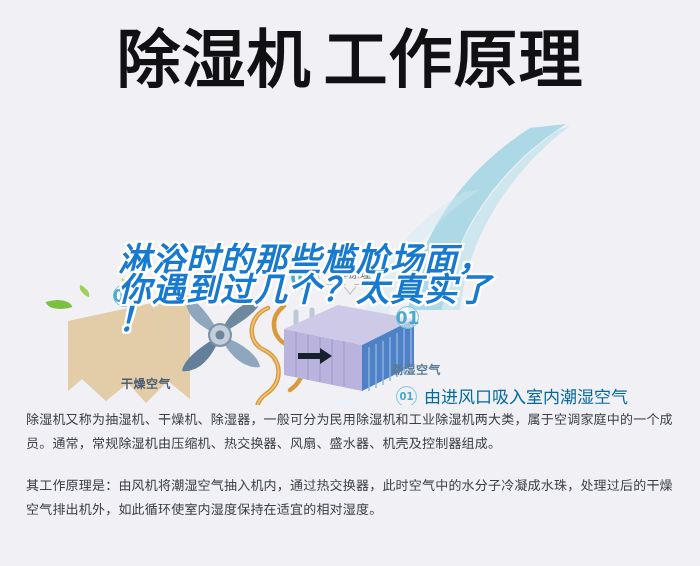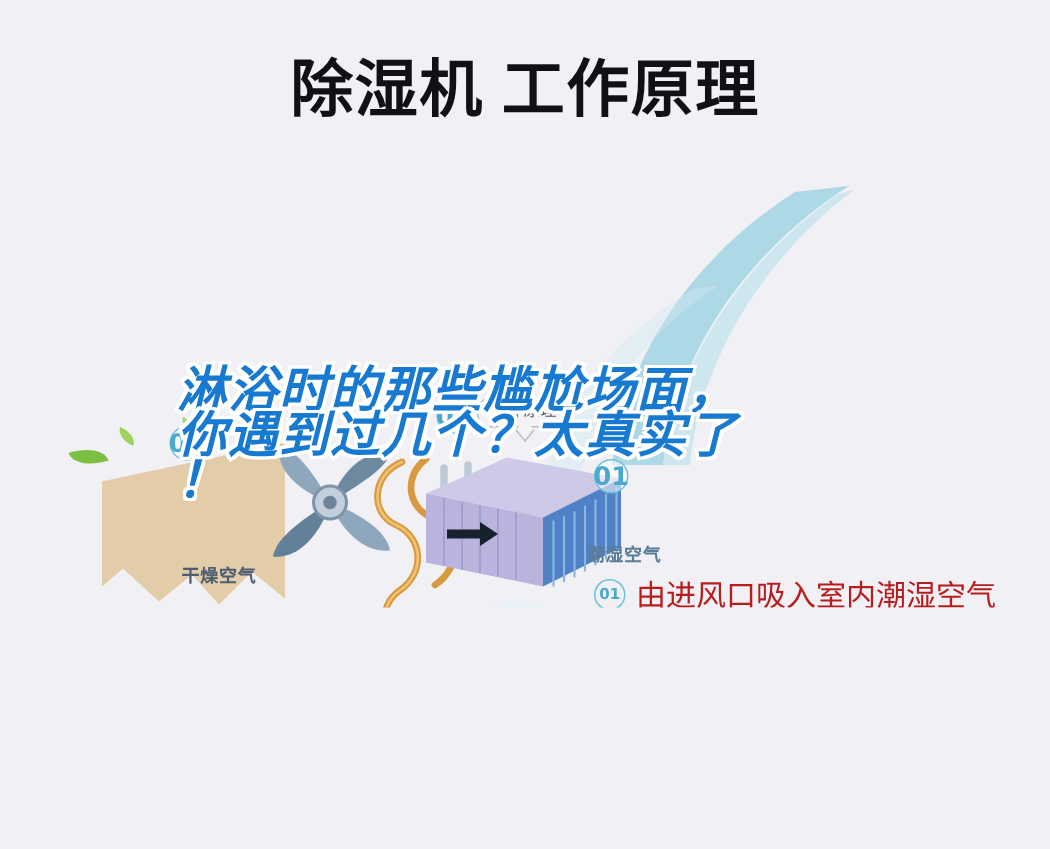--- a/index.html
+++ b/index.html
@@ -28,21 +28,21 @@
     position: absolute;
     left: 0;
     top: 0;
     width: 700px;
     height: 120px;
     display: flex;
     align-items: center;
     justify-content: center;
   }
   .title-text {
-    font-size: 42px;
+    font-size: 64px;
     line-height: 1;
     font-weight: 700;
     color: #111114;
     letter-spacing: 1px;
     white-space: nowrap;
     font-family: "DejaVu Sans", "Liberation Sans", sans-serif;
   }
   .title-text .t-light {
     font-weight: 700;
   }
@@ -217,22 +217,22 @@
     color: #4aa9cc;
     font-size: 10px;
     font-weight: 700;
     display: flex;
     align-items: center;
     justify-content: center;
     margin-right: 7px;
     font-family: "DejaVu Sans", sans-serif;
   }
   .legend-text {
-    color: #b91c1c;
-    font-size: 20px;
+    color: #0369a1;
+    font-size: 17px;
     line-height: 18px;
     white-space: nowrap;
     font-family: "DejaVu Sans", "Liberation Sans", sans-serif;
   }
 
   
   .overlay {
     position: absolute;
     left: 118px;
     top: 245px;
@@ -393,14 +393,18 @@
     </div>
 
   </div>
 
   <div class="overlay">
     <div class="overlay-line">淋浴时的那些尴尬场面，</div>
     <div class="overlay-line">你遇到过几个？太真实了</div>
     <div class="overlay-line">！</div>
   </div>
 
+  <div class="body-copy">
+    <p class="para">除湿机又称为抽湿机、干燥机、除湿器，一般可分为民用除湿机和工业除湿机两大类，属于空调家庭中的一个成员。通常，常规除湿机由压缩机、热交换器、风扇、盛水器、机壳及控制器组成。</p>
+    <p class="para">其工作原理是：由风机将潮湿空气抽入机内，通过热交换器，此时空气中的水分子冷凝成水珠，处理过后的干燥空气排出机外，如此循环使室内湿度保持在适宜的相对湿度。</p>
+  </div>
 
 </div>
 
 </body></html>

